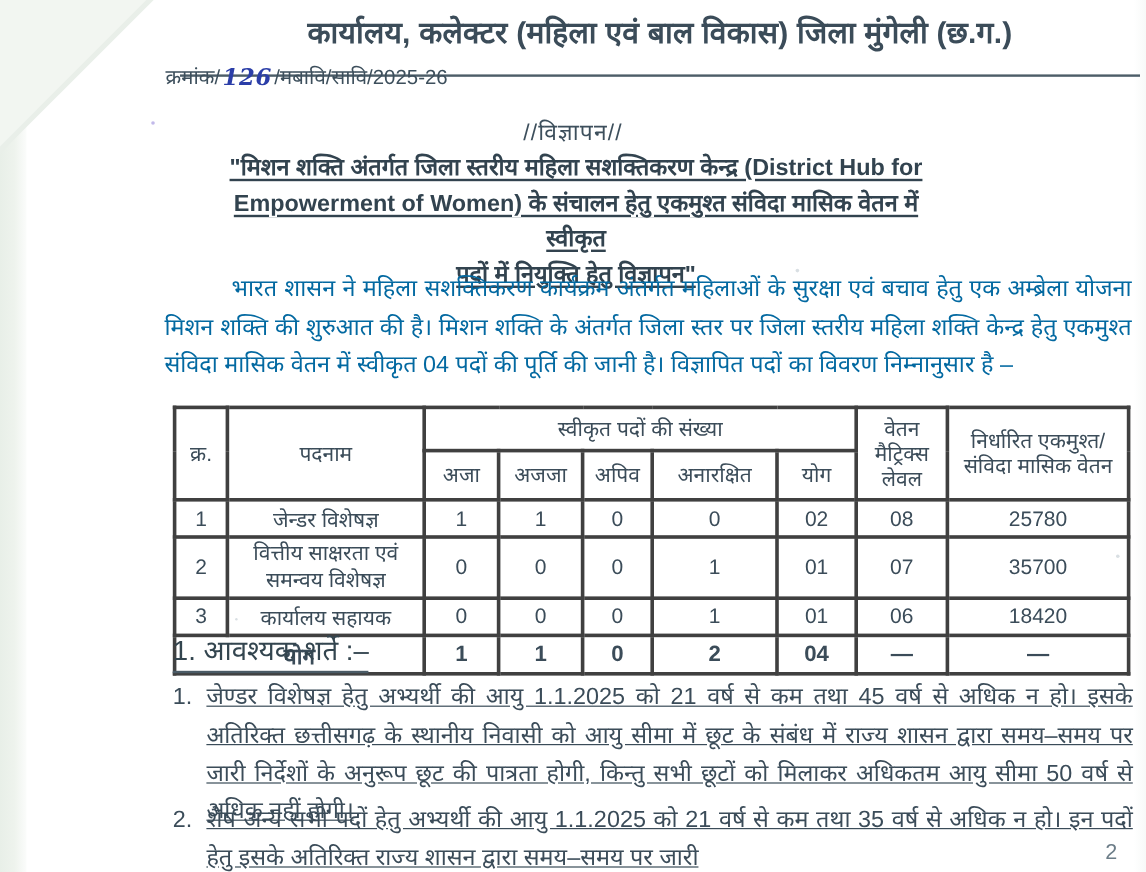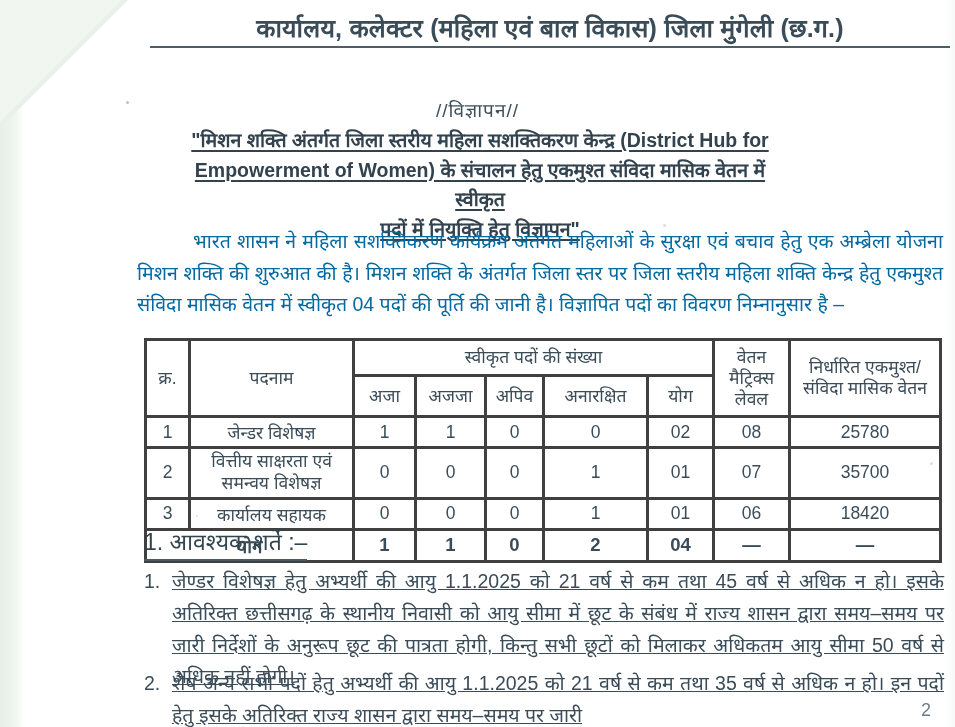--- a/index.html
+++ b/index.html
@@ -66,21 +66,21 @@
   .title {
     position: absolute;
     left: 150px; top: 14px;
     width: 800px;
     text-align: center;
     font-size: 25px;
     font-weight: 700;
     letter-spacing: .2px;
     line-height: 1.15;
     border-bottom: 2px solid #4c5d68;
-    padding-bottom: 3px;
+    padding-bottom: 19px;
     color: #3b4c59;
   }
 
   .refline {
     position: absolute;
     top: 52px;
     font-size: 17px;
     color: #3d4f5c;
     white-space: nowrap;
   }
@@ -228,20 +228,23 @@
   <div class="scan-right-edge"></div>
   <div class="speck" style="left:126px;top:101px;width:3px;height:3px;background:#8f7fd8;"></div>
   <div class="speck" style="left:663px;top:224px;width:3px;height:3px;"></div>
   <div class="speck" style="left:930px;top:462px;width:3px;height:3px;"></div>
   <div class="speck" style="left:196px;top:515px;width:2px;height:2px;"></div>
 
   <div class="doc">
 
     <div class="title">कार्यालय, कलेक्टर (महिला एवं बाल विकास) जिला मुंगेली (छ.ग.)</div>
 
+    <div class="refline left">
+      <span>क्रमांक/</span><span class="hand">126</span><span>/मबावि/सावि/2025-26</span>
+    </div>
 
 
     <div class="vigyapan">//विज्ञापन//</div>
 
     <div class="subject">
       <span class="u">"मिशन शक्ति अंतर्गत जिला स्तरीय महिला सशक्तिकरण केन्द्र (District Hub for</span><br>
       <span class="u">Empowerment of Women) के संचालन हेतु एकमुश्त संविदा मासिक वेतन में स्वीकृत</span><br>
       <span class="u">पदों में नियुक्ति हेतु विज्ञापन"</span>
     </div>
 

